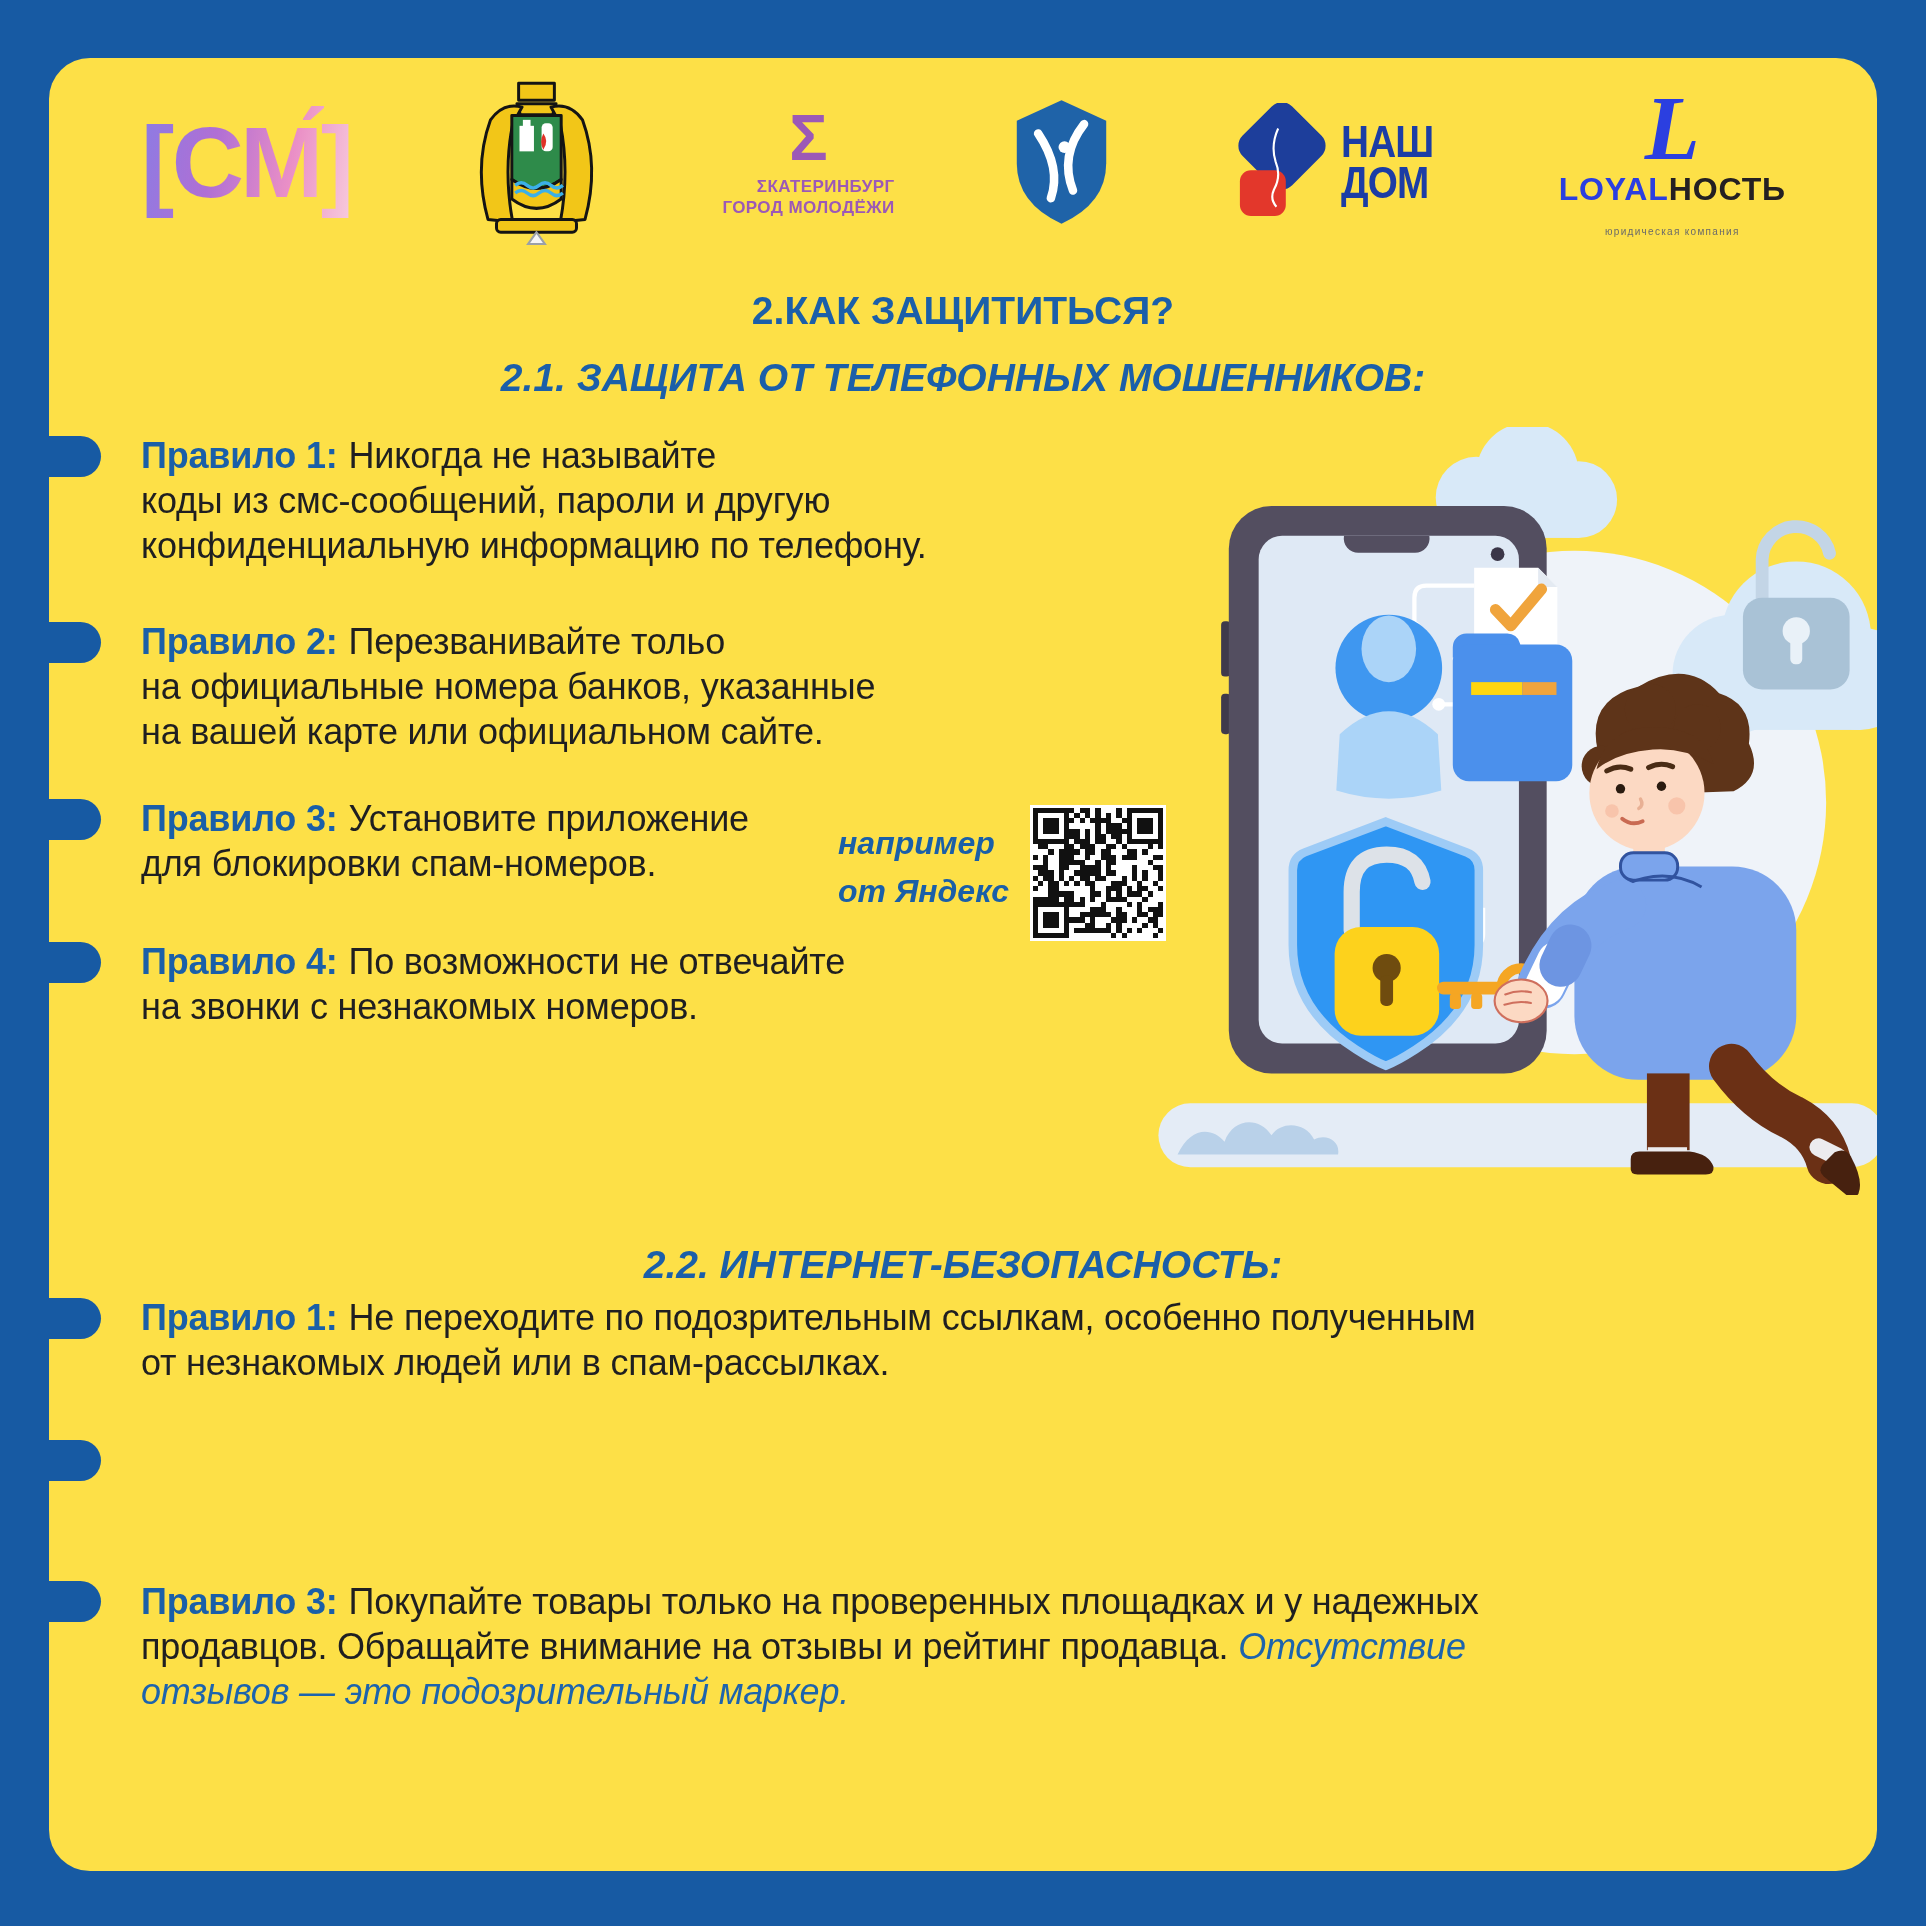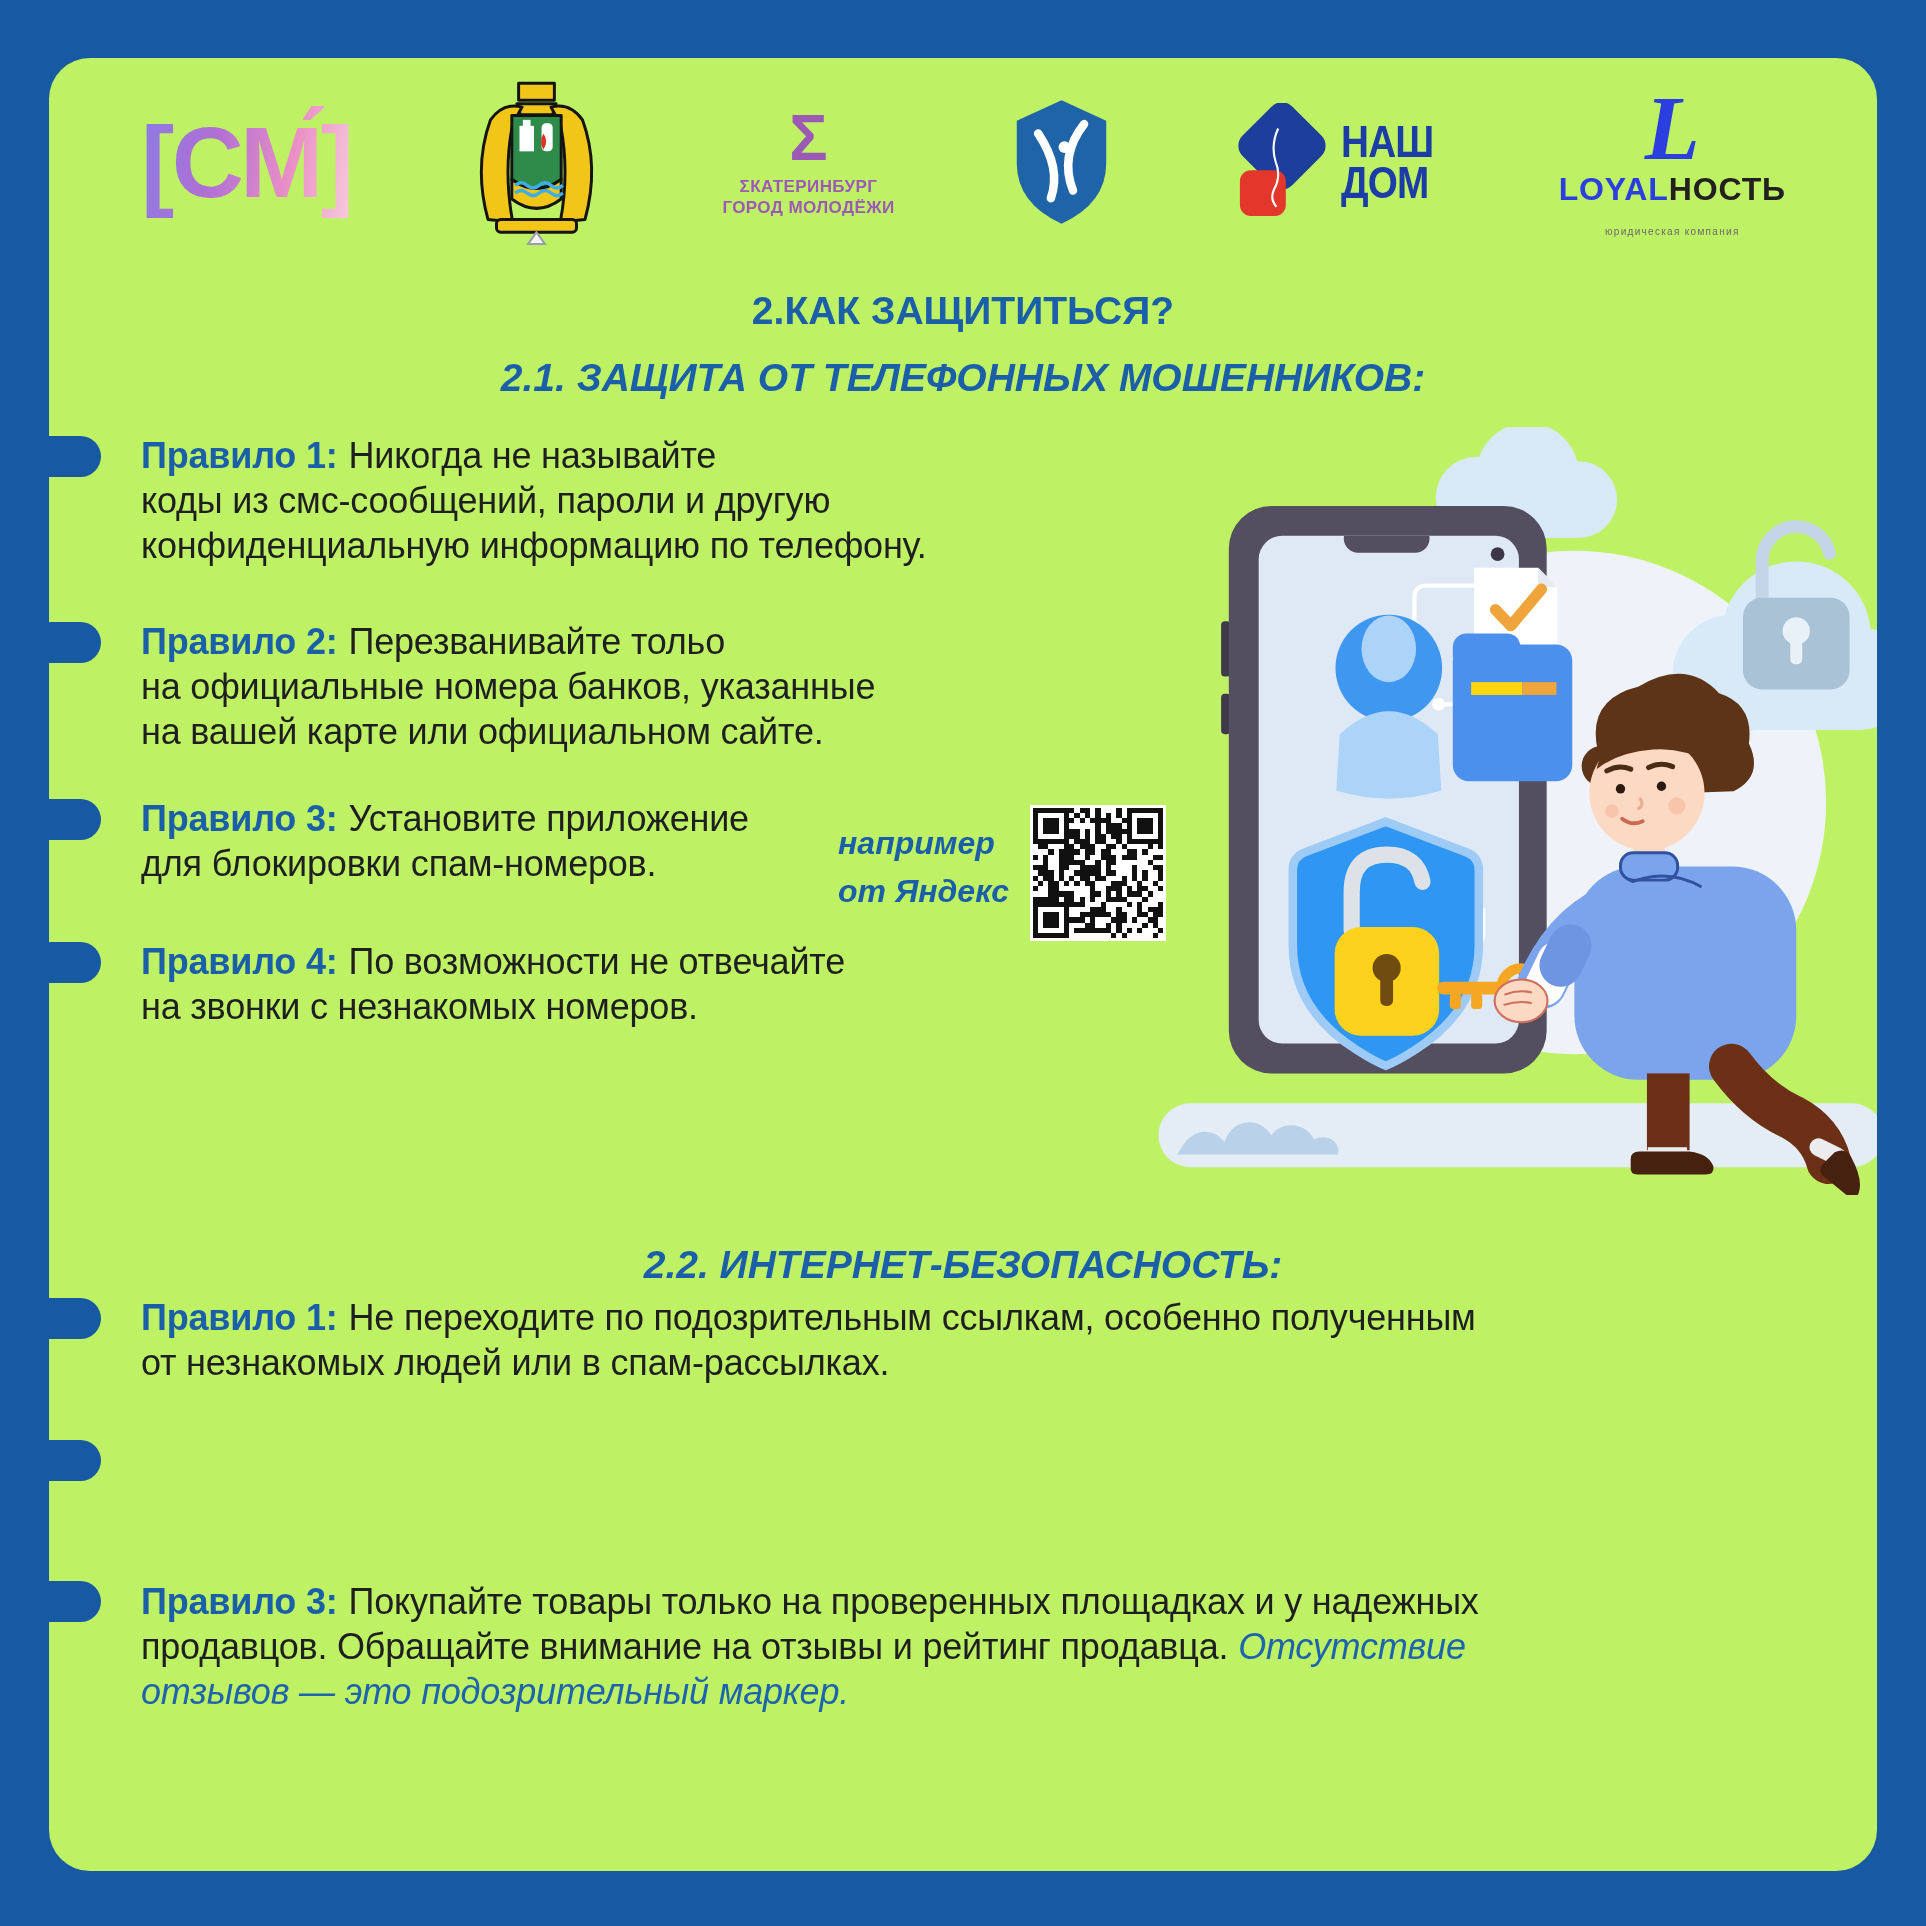--- a/index.html
+++ b/index.html
@@ -1,30 +1,30 @@
 <!DOCTYPE html>
 <html style="font-size:6.8px"><head>
 <meta charset="utf-8">
 <style>
   html,body{margin:0;padding:0;}
   body{font-family:"Liberation Sans","DejaVu Sans",sans-serif;}
   .page{position:relative;width:1926px;height:1926px;background:#175AA3;overflow:hidden;}
   .content{position:absolute;left:49px;top:58px;width:1828px;height:1813px;
-           background:#bef264;border-radius:41px;overflow:hidden;}
+           background:#fde047;border-radius:41px;overflow:hidden;}
 
   
   .header{position:absolute;left:92px;top:21.3px;width:1645px;height:166px;
           display:flex;justify-content:space-between;align-items:center;}
   .logo{display:flex;flex-direction:column;align-items:center;justify-content:center;}
   .sm-text{font-size:100px;font-weight:bold;letter-spacing:-2.6px;
            background:linear-gradient(100deg,#8b7ce4 0%,#b06fd4 35%,#ea8fc6 70%,#f7cbdc 100%);
            -webkit-background-clip:text;background-clip:text;color:transparent;}
   .ekb{gap:6px;}
   .ekb-sigma{font-size:64px;font-weight:bold;color:#9c59b6;line-height:1;}
-  .ekb-lines{font-size:17px;font-weight:bold;color:#9c59b6;line-height:1.25;text-align:center;letter-spacing:0.4px;}
+  .ekb-lines{font-size:17px;font-weight:bold;color:#9c59b6;line-height:1.25;text-align:right;letter-spacing:0.4px;}
   .nashdom{flex-direction:row;gap:11px;align-items:center;}
   .nashdom-text{font-size:44px;font-weight:bold;color:#1c3da5;line-height:.94;
                 white-space:pre-line;transform:scaleX(.88);transform-origin:left center;letter-spacing:-0.9px;}
   .loyal{gap:2.6px;}
   .loyal-letter{font-family:"Liberation Serif","DejaVu Serif",serif;font-style:italic;font-weight:bold;
                 font-size:90px;line-height:.9;color:#2b3fe0;}
   .loyal-word{font-size:32px;font-weight:bold;letter-spacing:0.9px;}
   .loyal-word .b{color:#2b3fe0;}
   .loyal-word .k{color:#242022;text-align:center;}
   .loyal-sub{font-size:10px;color:#6a6a6a;letter-spacing:1.3px;margin-top:15px;text-align:center;}

